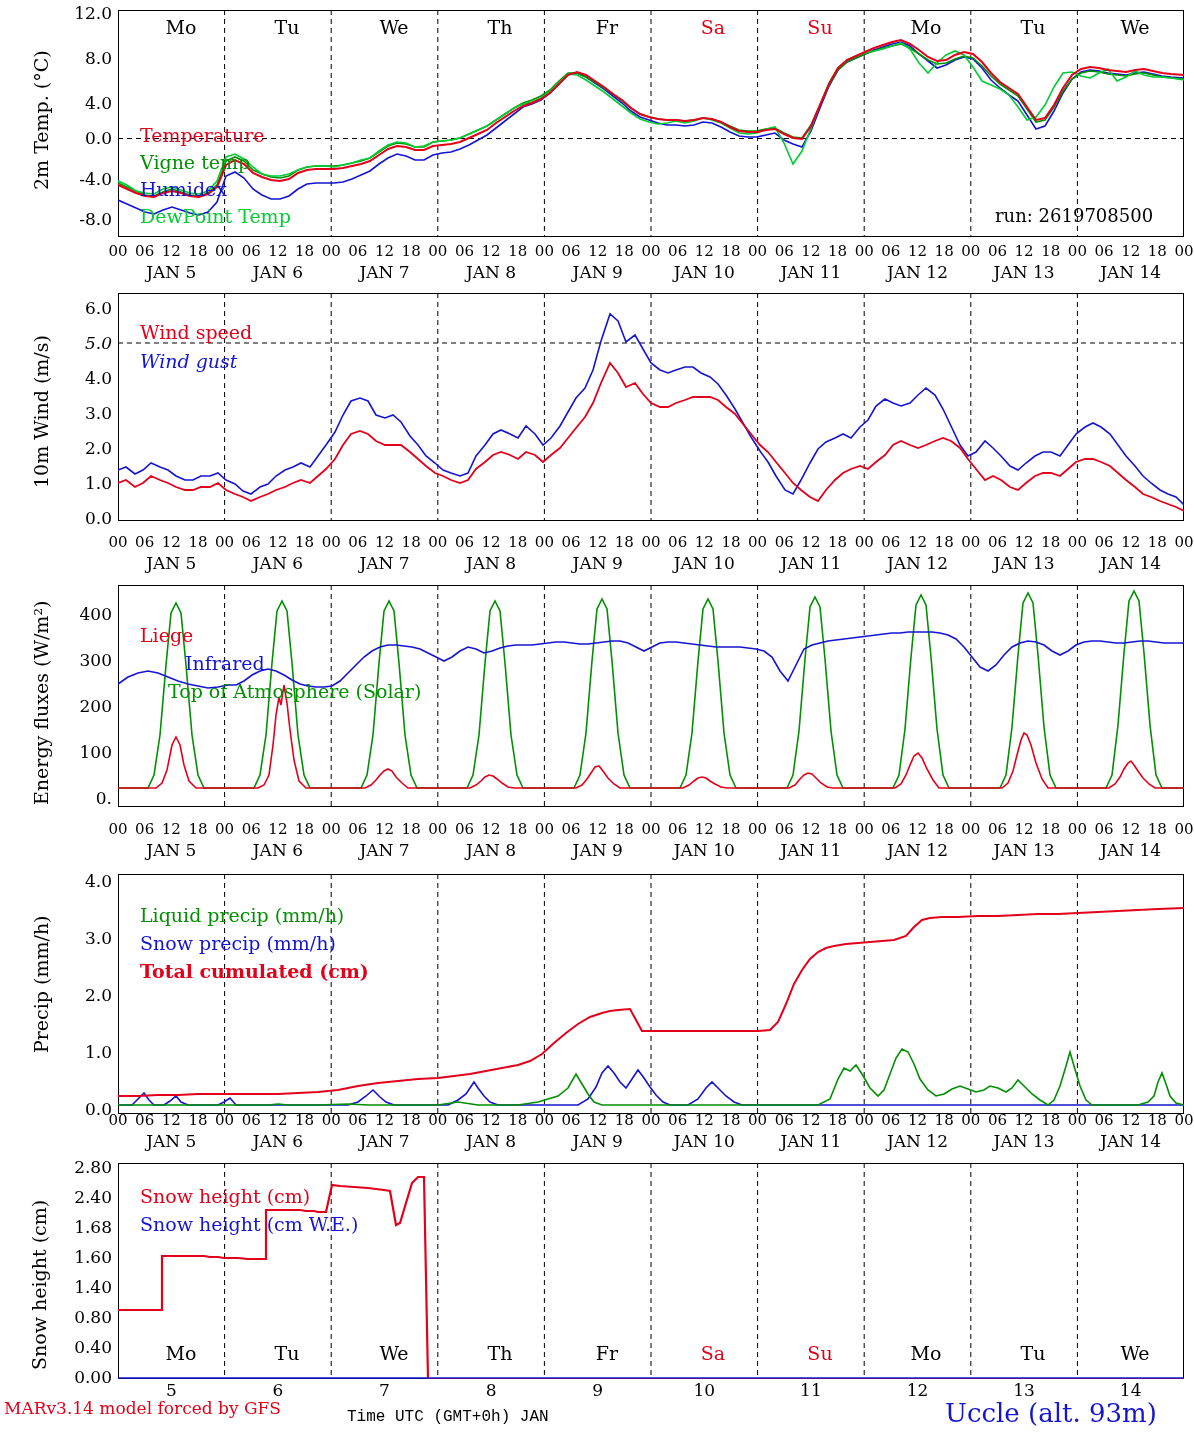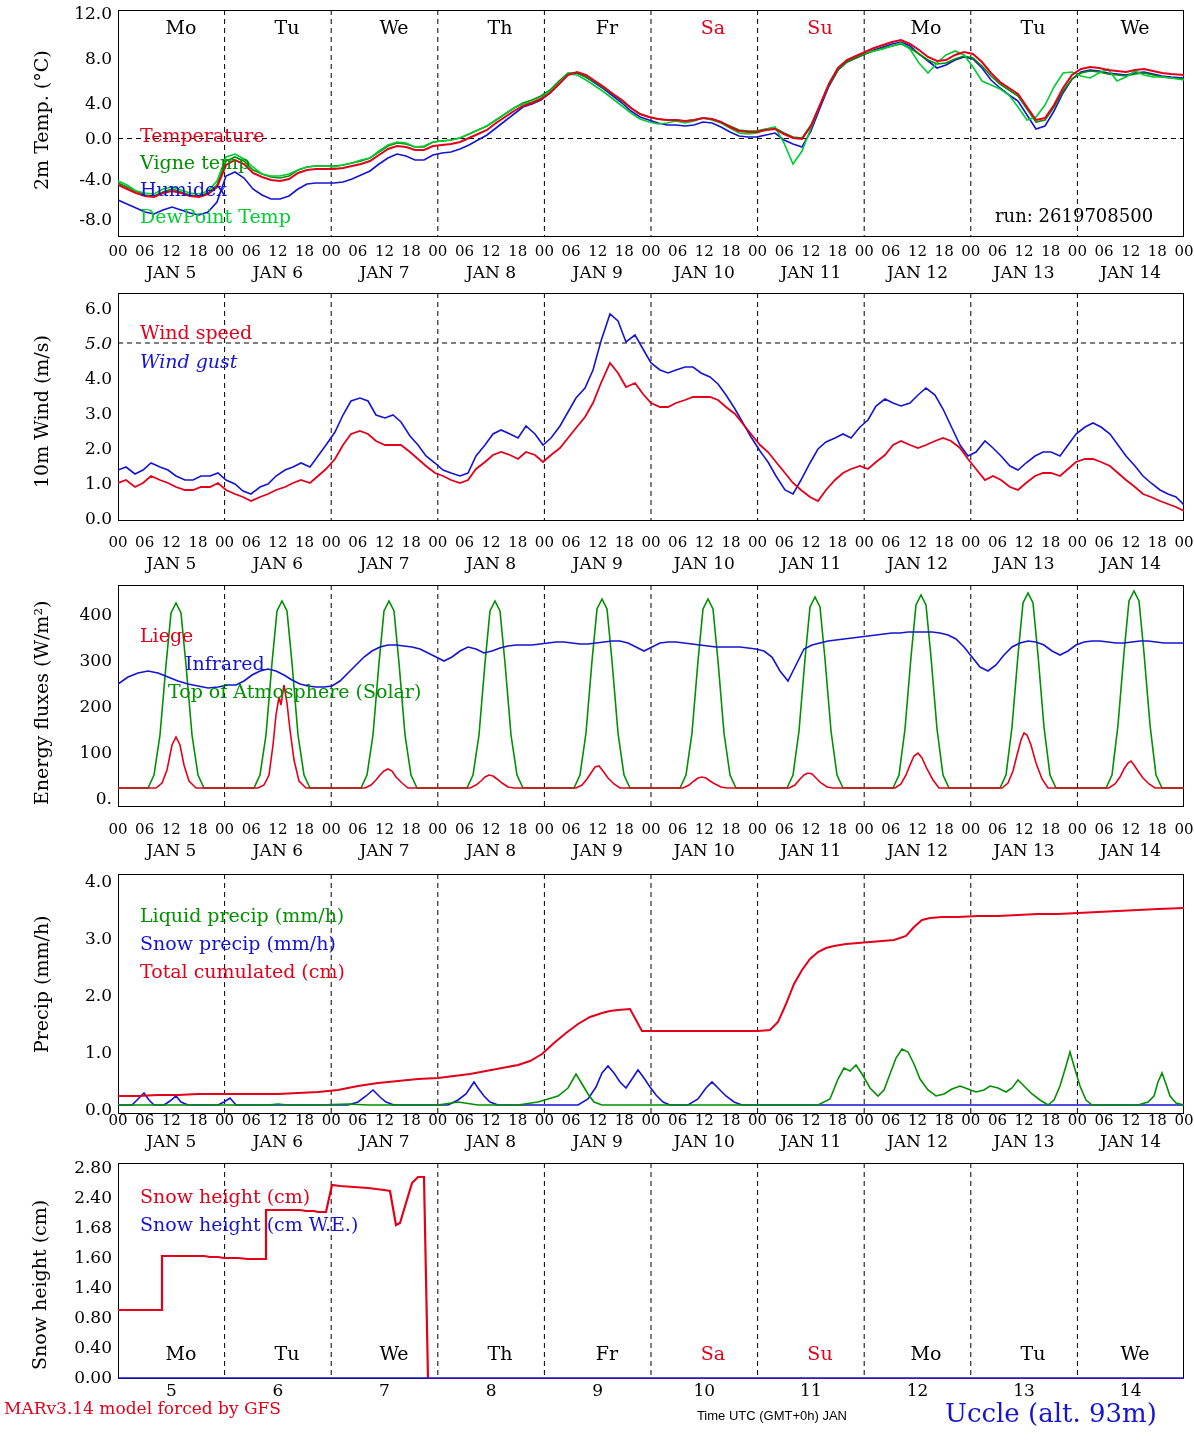--- a/index.html
+++ b/index.html
@@ -9,21 +9,21 @@
   .frame{position:absolute;border:1px solid #000;box-sizing:border-box;background:#fff;}
   svg{display:block;}
   .ylabel{position:absolute;transform-origin:0 0;white-space:nowrap;font-size:19px;font-family:"DejaVu Serif",serif;}
   .ytick{position:absolute;text-align:right;font-size:17px;font-family:"DejaVu Serif",serif;}
   .xtick{position:absolute;text-align:center;font-size:15px;font-family:"DejaVu Serif",serif;}
   .xday{position:absolute;text-align:center;font-size:17px;font-family:"DejaVu Serif",serif;}
   .dayname{position:absolute;text-align:center;font-size:19px;font-family:"DejaVu Serif",serif;}
   .legend{position:absolute;font-size:19px;font-family:"DejaVu Serif",serif;white-space:nowrap;}
   .runlabel{position:absolute;font-size:18px;font-family:"DejaVu Serif",serif;}
   .footer{position:absolute;font-size:17px;font-family:"DejaVu Serif",serif;}
-  .title-x{position:absolute;font-size:13px;font-family:Liberation Sans, sans-serif;text-align:right;}
+  .title-x{position:absolute;font-size:16px;font-family:Liberation Mono, monospace;text-align:left;}
   .red{color:#e2001a;}
   .blue{color:#1414d2;}
   .green{color:#009000;}
 </style>
 </head>
 <body>
 
 <div id="root">
 
   <div class="panel" style="left:0;top:0;width:1194px;height:280px;">
@@ -346,21 +346,21 @@
 
       <polyline fill="none" stroke="#1414d2" stroke-width="1.6" points="0,231 14,231 20,225 26,219 31,226 36,231 46,231 52,227 58,222 63,228 70,231 100,231 106,228 112,224 118,231 128,231 140,231 148,231 230,231 240,228 248,222 255,216 262,223 268,228 276,231 300,231 310,231 330,231 340,226 348,220 352,214 356,208 360,214 366,222 372,228 380,231 400,231 420,231 440,231 460,231 470,225 478,213 484,199 490,192 496,199 502,208 508,214 514,205 520,196 526,204 532,213 538,221 545,228 552,231 570,231 580,225 588,214 594,208 600,214 608,222 616,228 624,231 640,231 1066,231"></polyline>
 
       <polyline fill="none" stroke="#009000" stroke-width="1.6" points="0,231 150,231 160,230 170,231 200,231 230,230 250,231 320,231 340,228 360,231 400,231 420,228 440,222 450,214 458,200 464,210 470,220 476,228 484,231 540,231 580,231 620,231 700,231 712,225 720,205 726,194 732,197 738,191 744,200 752,214 760,222 766,216 772,200 778,184 784,175 790,178 796,190 802,205 810,216 818,222 826,220 834,215 842,212 850,215 858,218 866,216 872,212 880,214 888,218 894,214 900,206 906,212 914,220 922,226 930,231 936,226 942,212 948,192 952,178 956,192 962,212 968,226 974,231 1000,231 1020,231 1030,228 1036,222 1040,208 1044,199 1048,210 1052,222 1058,229 1066,231"></polyline>
 
       <polyline fill="none" stroke="#e2001a" stroke-width="2" points="0,222 20,222 40,221 60,221 80,220 100,220 120,220 140,220 160,220 180,219 200,218 220,216 240,212 260,209 280,207 300,205 320,204 336,202 352,200 368,197 384,194 400,191 412,187 424,180 436,169 448,159 460,150 472,143 484,139 492,137 500,136 512,135 524,157 530,157 540,157 560,157 580,157 600,157 620,157 640,157 652,156 660,148 668,130 676,110 684,96 692,85 700,78 708,74 716,72 728,70 740,69 752,68 764,67 776,66 788,62 796,53 804,46 812,44 824,43 840,43 860,42 880,42 900,41 920,40 940,40 960,39 980,38 1000,37 1020,36 1040,35 1066,34"></polyline>
     </svg>
 
     <div class="legend green" style="left:140px;top:36px;">Liquid precip (mm/h)</div>
     <div class="legend blue" style="left:140px;top:64px;">Snow precip (mm/h)</div>
-    <div class="legend red" style="left:140px;top:92px;">Total cumulated (cm)</div>
+    <div class="legend red" style="left:140px;top:92px;font-weight:bold;">Total cumulated (cm)</div>
   </div>
 
   <div class="panel" style="left:0;top:1111px;width:1194px;height:38px;">
     <div id="ticks4">
         <div class="xtick" style="left: 105px; top: 0px; width: 26px;">00</div>
         <div class="xtick" style="left: 131.65px; top: 0px; width: 26px;">06</div>
         <div class="xtick" style="left: 158.3px; top: 0px; width: 26px;">12</div>
         <div class="xtick" style="left: 184.95px; top: 0px; width: 26px;">18</div>
         <div class="xtick" style="left: 211.6px; top: 0px; width: 26px;">00</div>
         <div class="xtick" style="left: 238.25px; top: 0px; width: 26px;">06</div>

